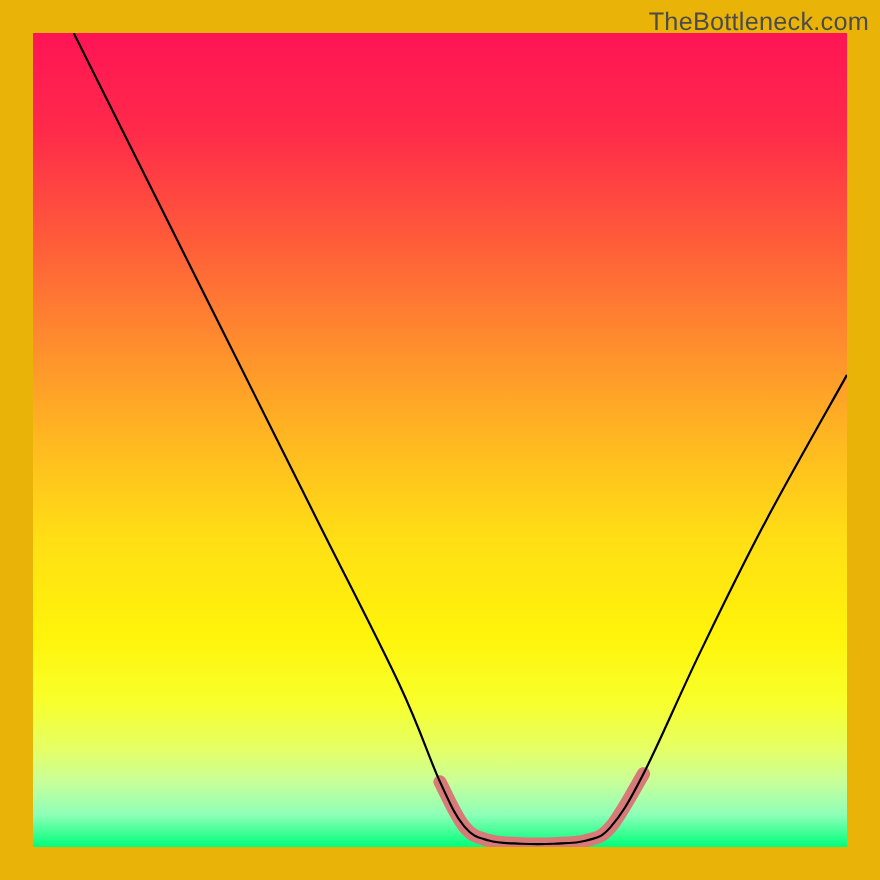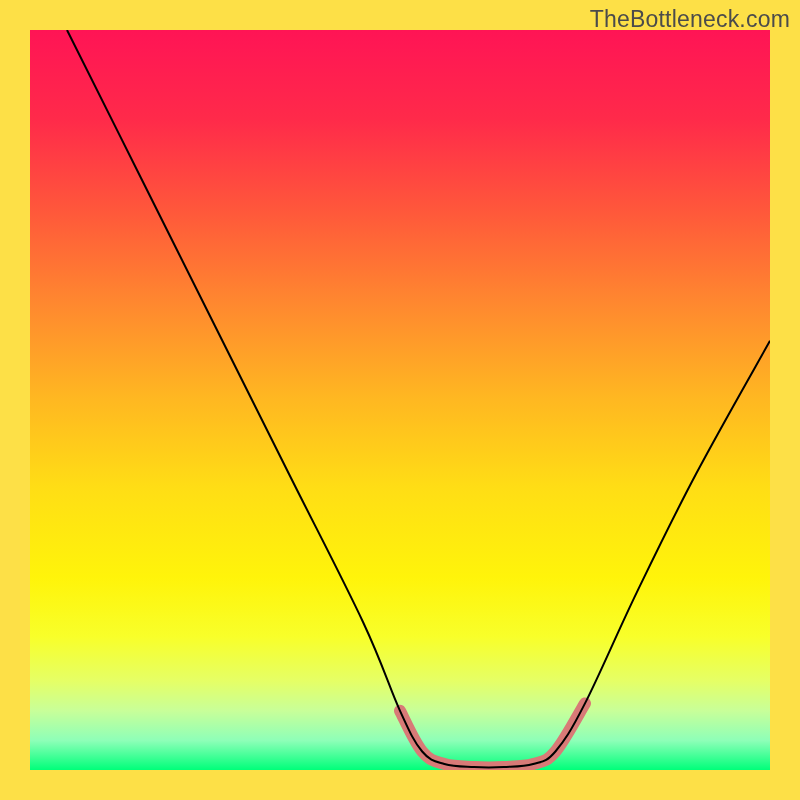--- a/index.html
+++ b/index.html
@@ -8,21 +8,21 @@
     width: 800px;
     height: 800px;
     background: #000;
     overflow: hidden;
     font-family: Arial, Helvetica, sans-serif;
   }
   .stage {
     position: relative;
     width: 800px;
     height: 800px;
-    background: #fde047;
+    background: #eab308;
   }
   .plot {
     position: absolute;
     left: 30px;
     top: 30px;
     width: 740px;
     height: 740px;
     overflow: hidden;
   }
   .watermark {

